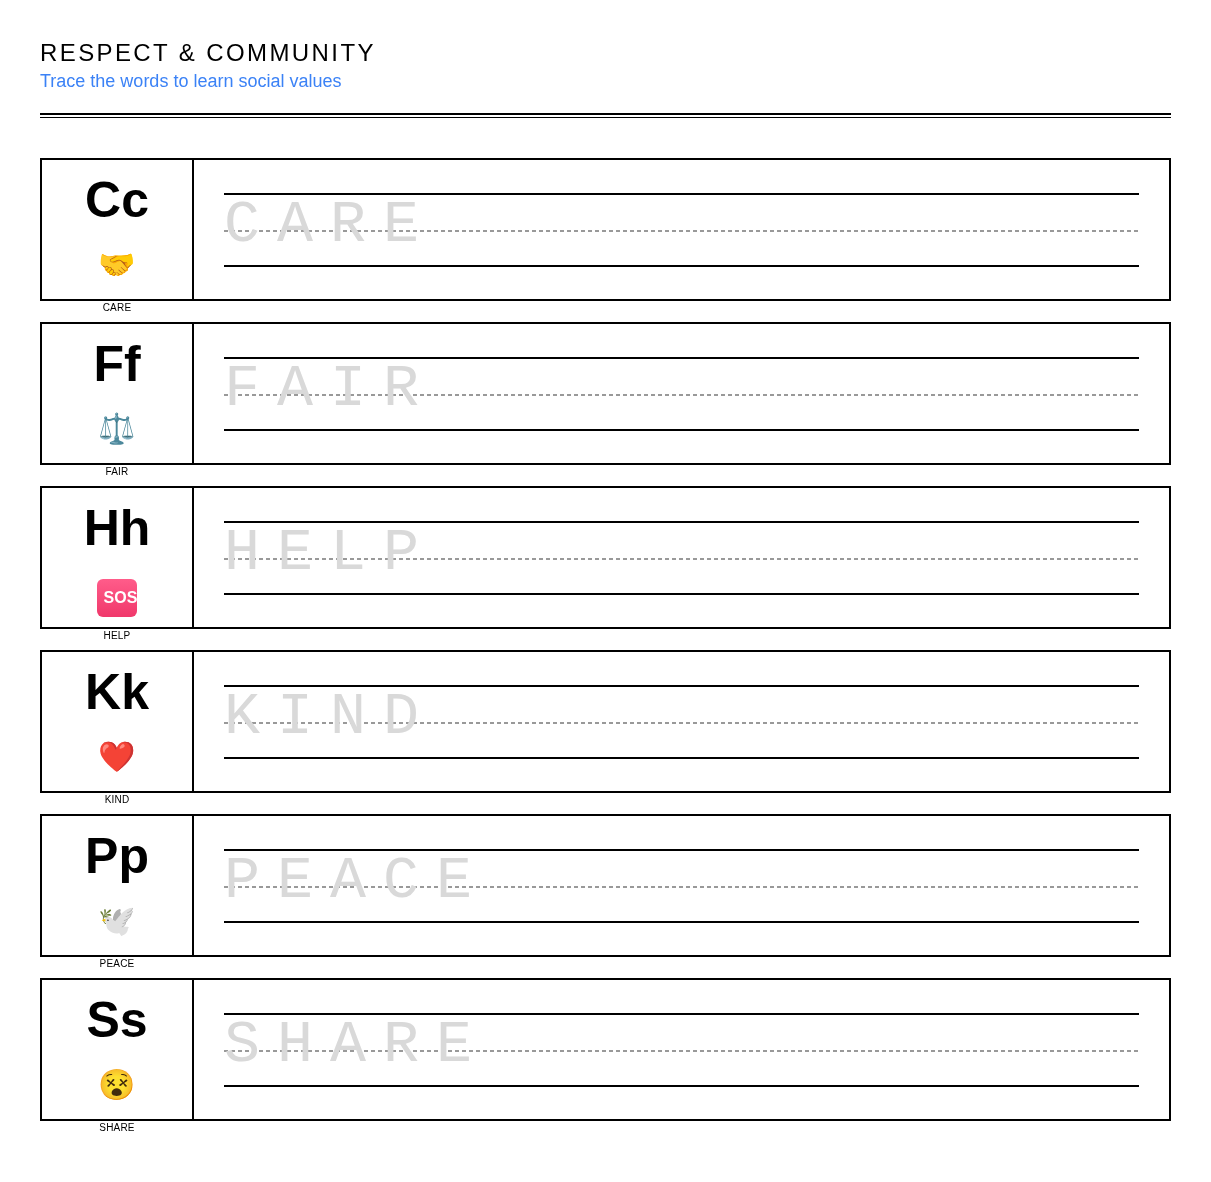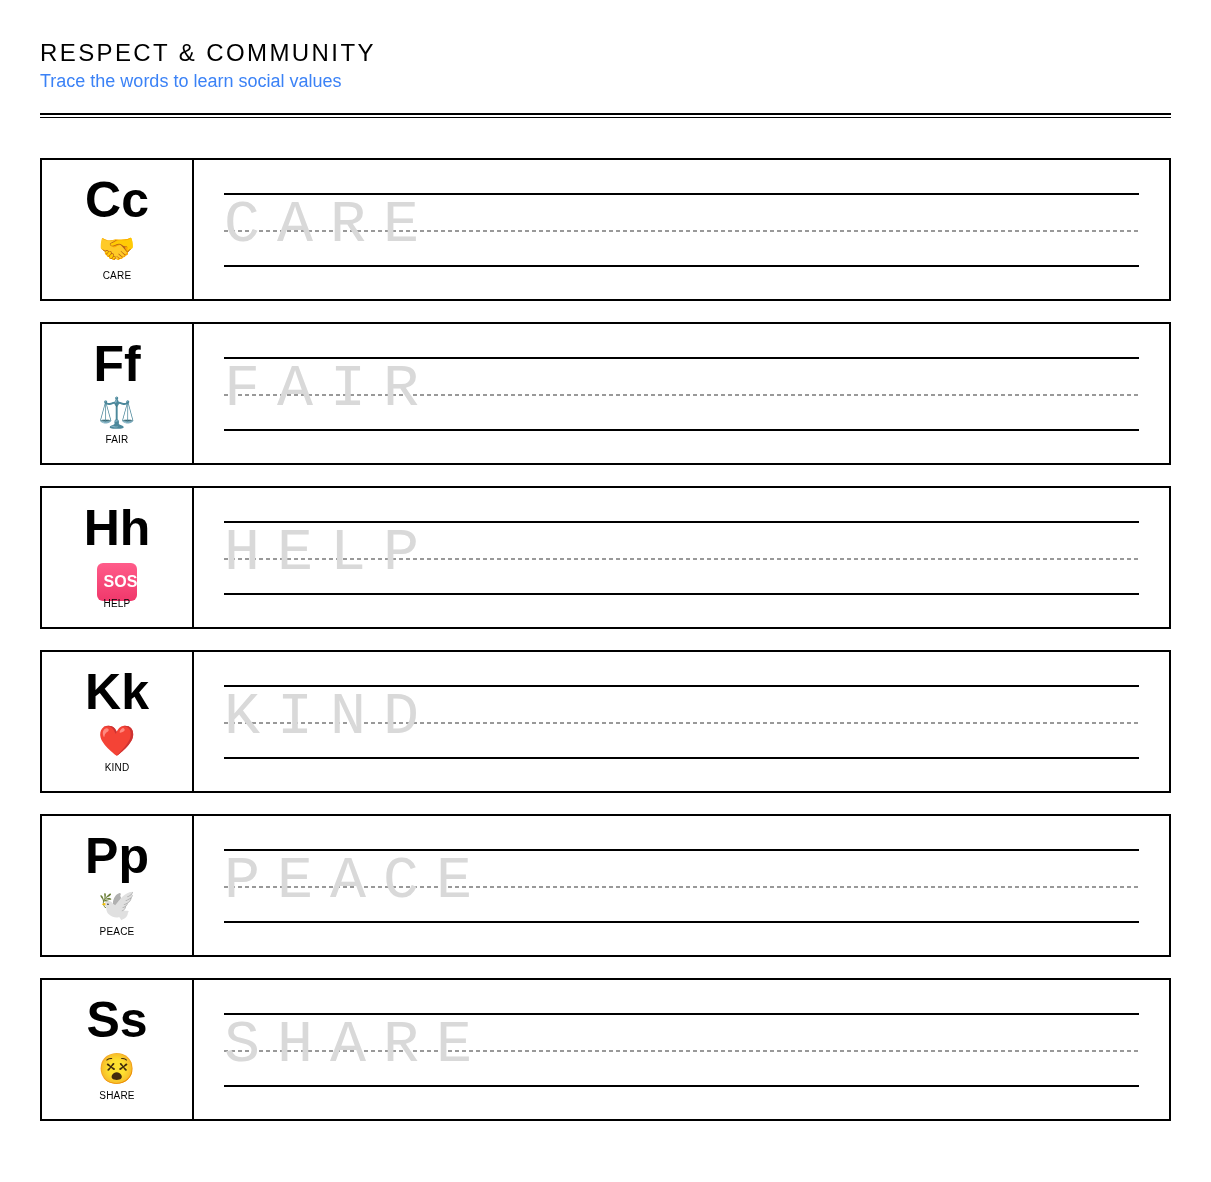--- a/index.html
+++ b/index.html
@@ -53,20 +53,21 @@
       margin-bottom: 21px;
     }
     .card-left {
       width: 152px;
       border-right: 2px solid #000;
       display: flex;
       flex-direction: column;
       align-items: center;
       justify-content: flex-start;
       padding-top: 12px;
+      gap: 16px;
     }
     .big-letter {
       font-family: "Liberation Sans", sans-serif;
       font-weight: bold;
       font-size: 50px;
       line-height: 56px;
       color: #000;
     }
     .emoji {
       font-size: 30px;

